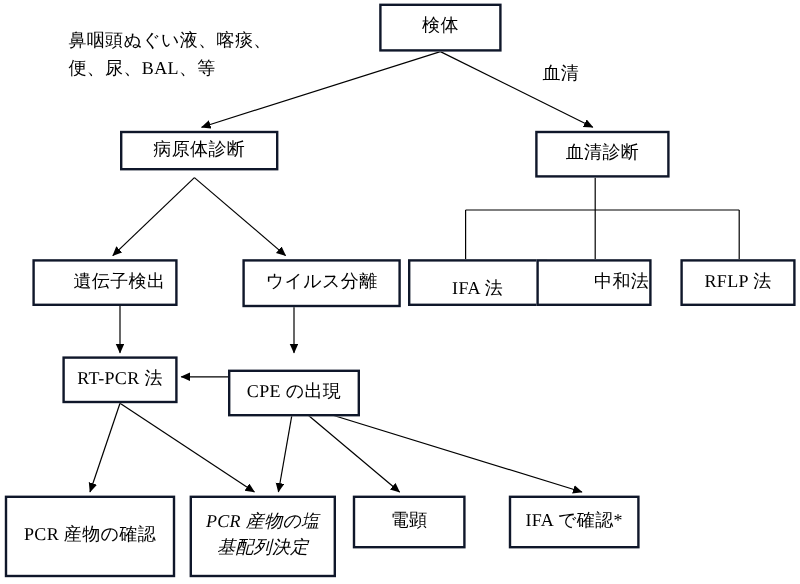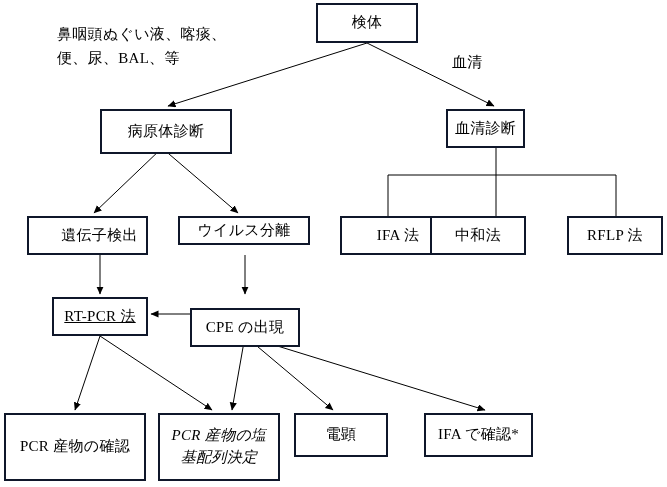--- a/index.html
+++ b/index.html
@@ -99,49 +99,49 @@
   </div>
 
   <div class="freetext" style="left:452px; top:50px;">
     <span class="line">血清</span>
   </div>
 
   <div class="node" style="left:316px; top:3px; width:102px; height:40px;">
     <span class="line">検体</span>
   </div>
 
-  <div class="node" style="left:100px; top:109px; width:132px; height:45px;">
+  <div class="node" style="left:100px; top:109px; width:132px; height:33px;">
     <span class="line">病原体診断</span>
   </div>
 
-  <div class="node" style="left:446px; top:109px; width:79px; height:39px;">
+  <div class="node" style="left:446px; top:109px; width:112px; height:39px;">
     <span class="line">血清診断</span>
   </div>
 
   <div class="node" style="left:27px; top:216px; width:121px; height:39px;padding-left:24px;">
     <span class="line">遺伝子検出</span>
   </div>
 
-  <div class="node" style="left:178px; top:216px; width:132px; height:29px;">
+  <div class="node" style="left:202px; top:216px; width:132px; height:40px;">
     <span class="line">ウイルス分離</span>
   </div>
 
-  <div class="node" style="left:340px; top:216px; width:116px; height:39px;">
+  <div class="node" style="left:340px; top:216px; width:116px; height:39px;justify-content:flex-end;">
     <span class="line">IFA 法</span>
   </div>
 
-  <div class="node" style="left:430px; top:216px; width:96px; height:39px;">
+  <div class="node" style="left:447px; top:216px; width:96px; height:39px;align-items:flex-end;">
     <span class="line">中和法</span>
   </div>
 
   <div class="node" style="left:567px; top:216px; width:96px; height:39px;">
     <span class="line">RFLP 法</span>
   </div>
 
-  <div class="node" style="left:52px; top:297px; width:96px; height:39px;text-decoration:underline;">
+  <div class="node" style="left:52px; top:297px; width:96px; height:39px;">
     <span class="line">RT-PCR 法</span>
   </div>
 
   <div class="node" style="left:190px; top:308px; width:110px; height:39px;">
     <span class="line">CPE の出現</span>
   </div>
 
   <div class="node" style="left:4px; top:413px; width:142px; height:68px;">
     <span class="line">PCR 産物の確認</span>
   </div>

